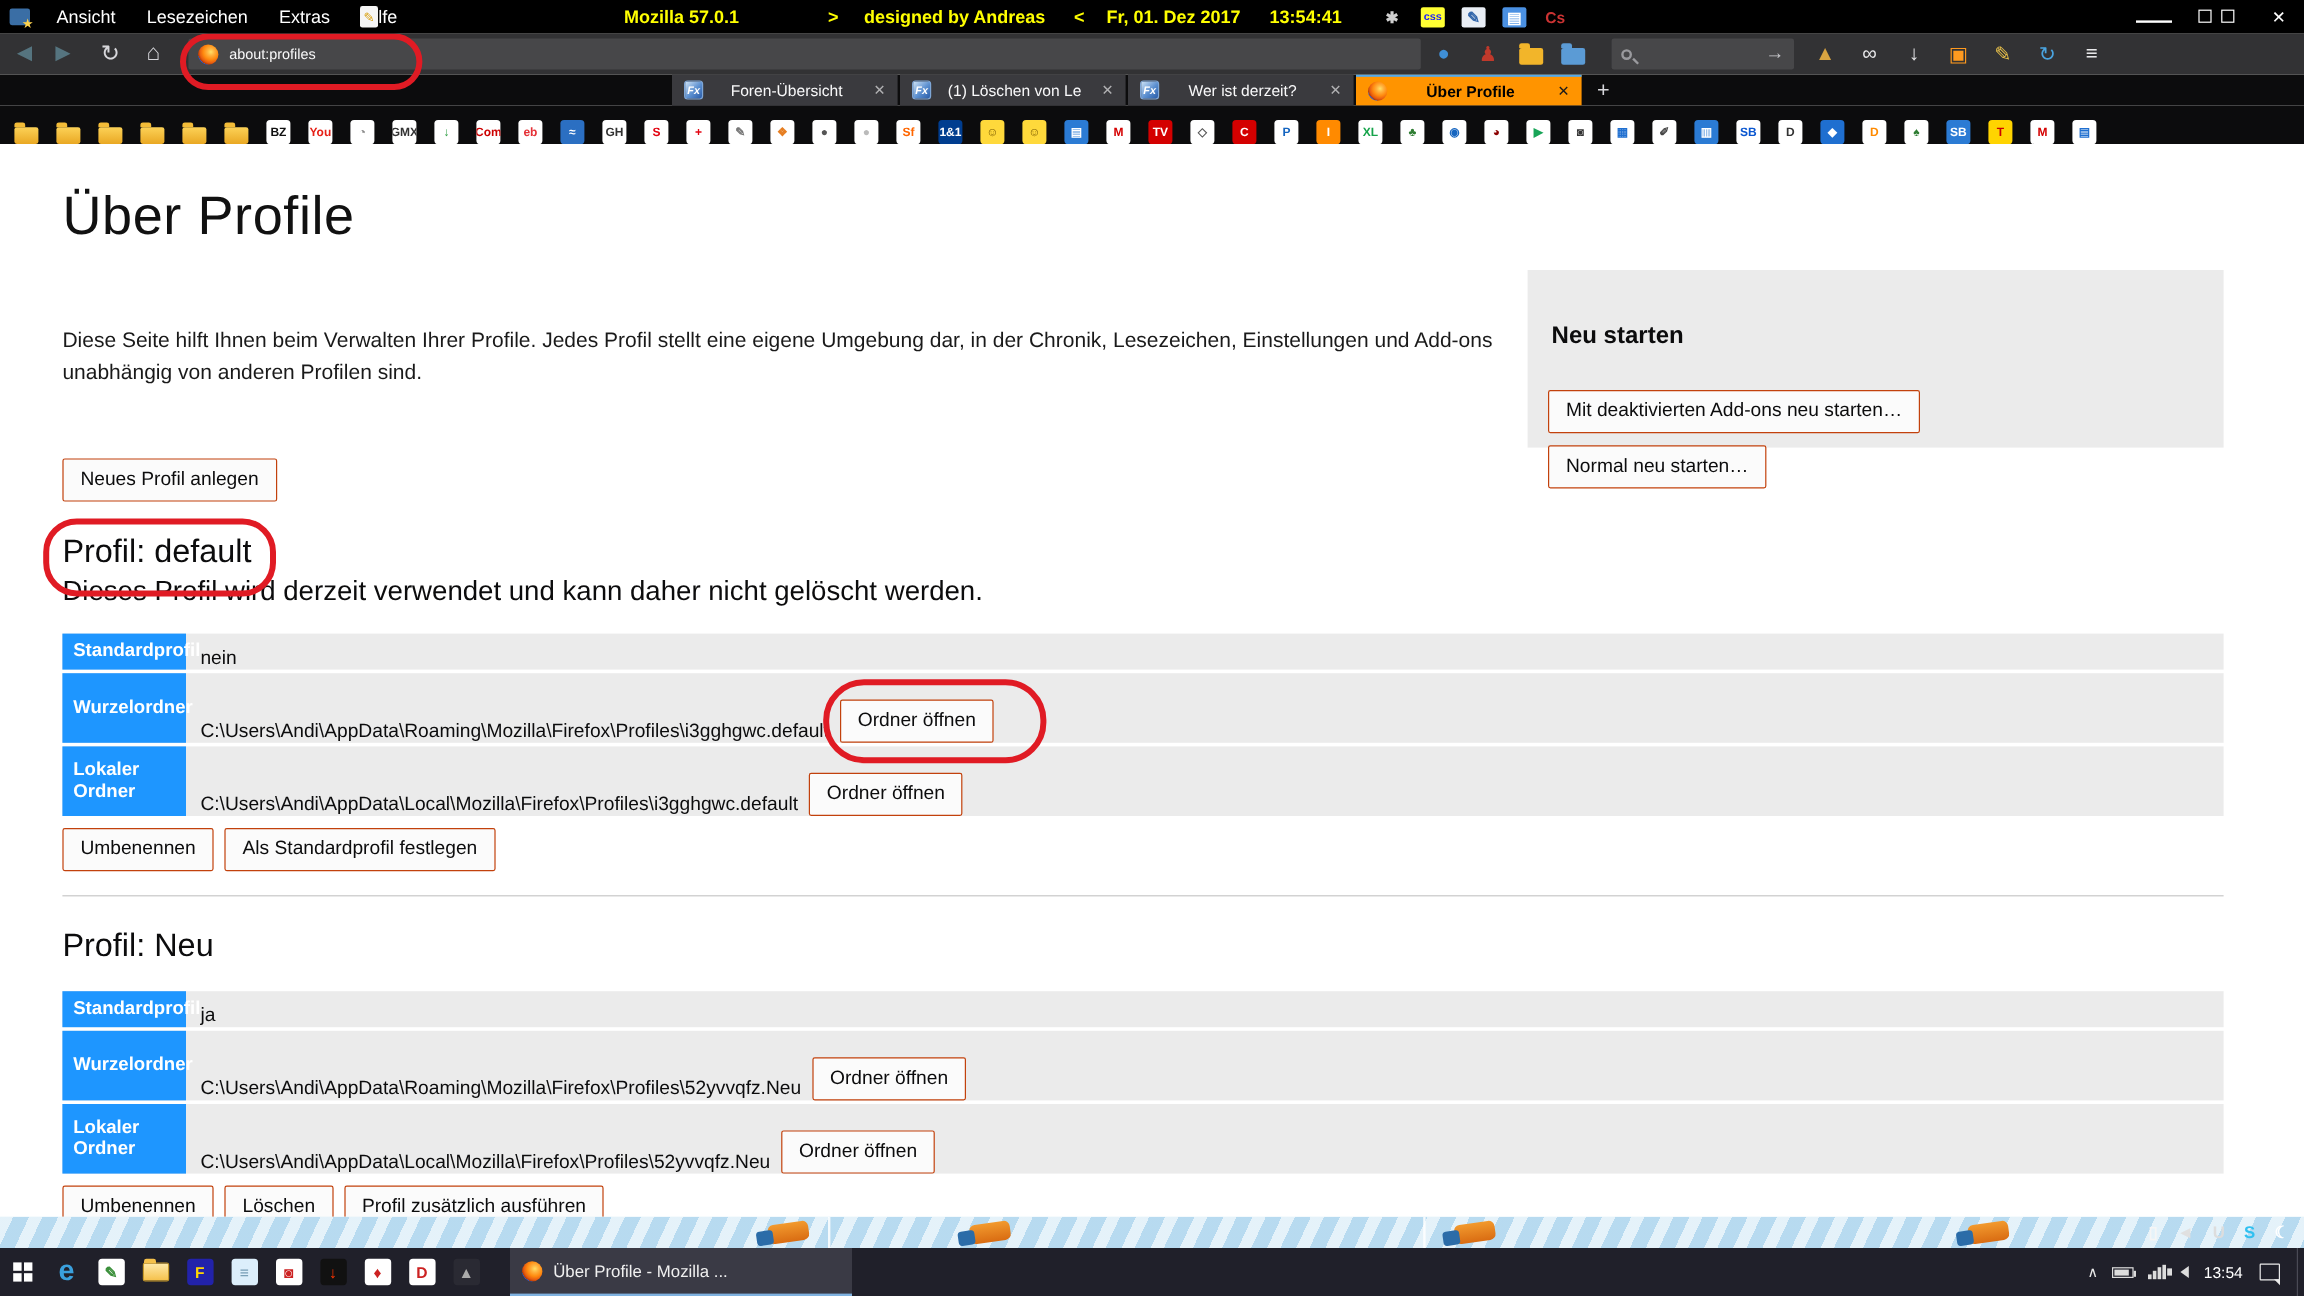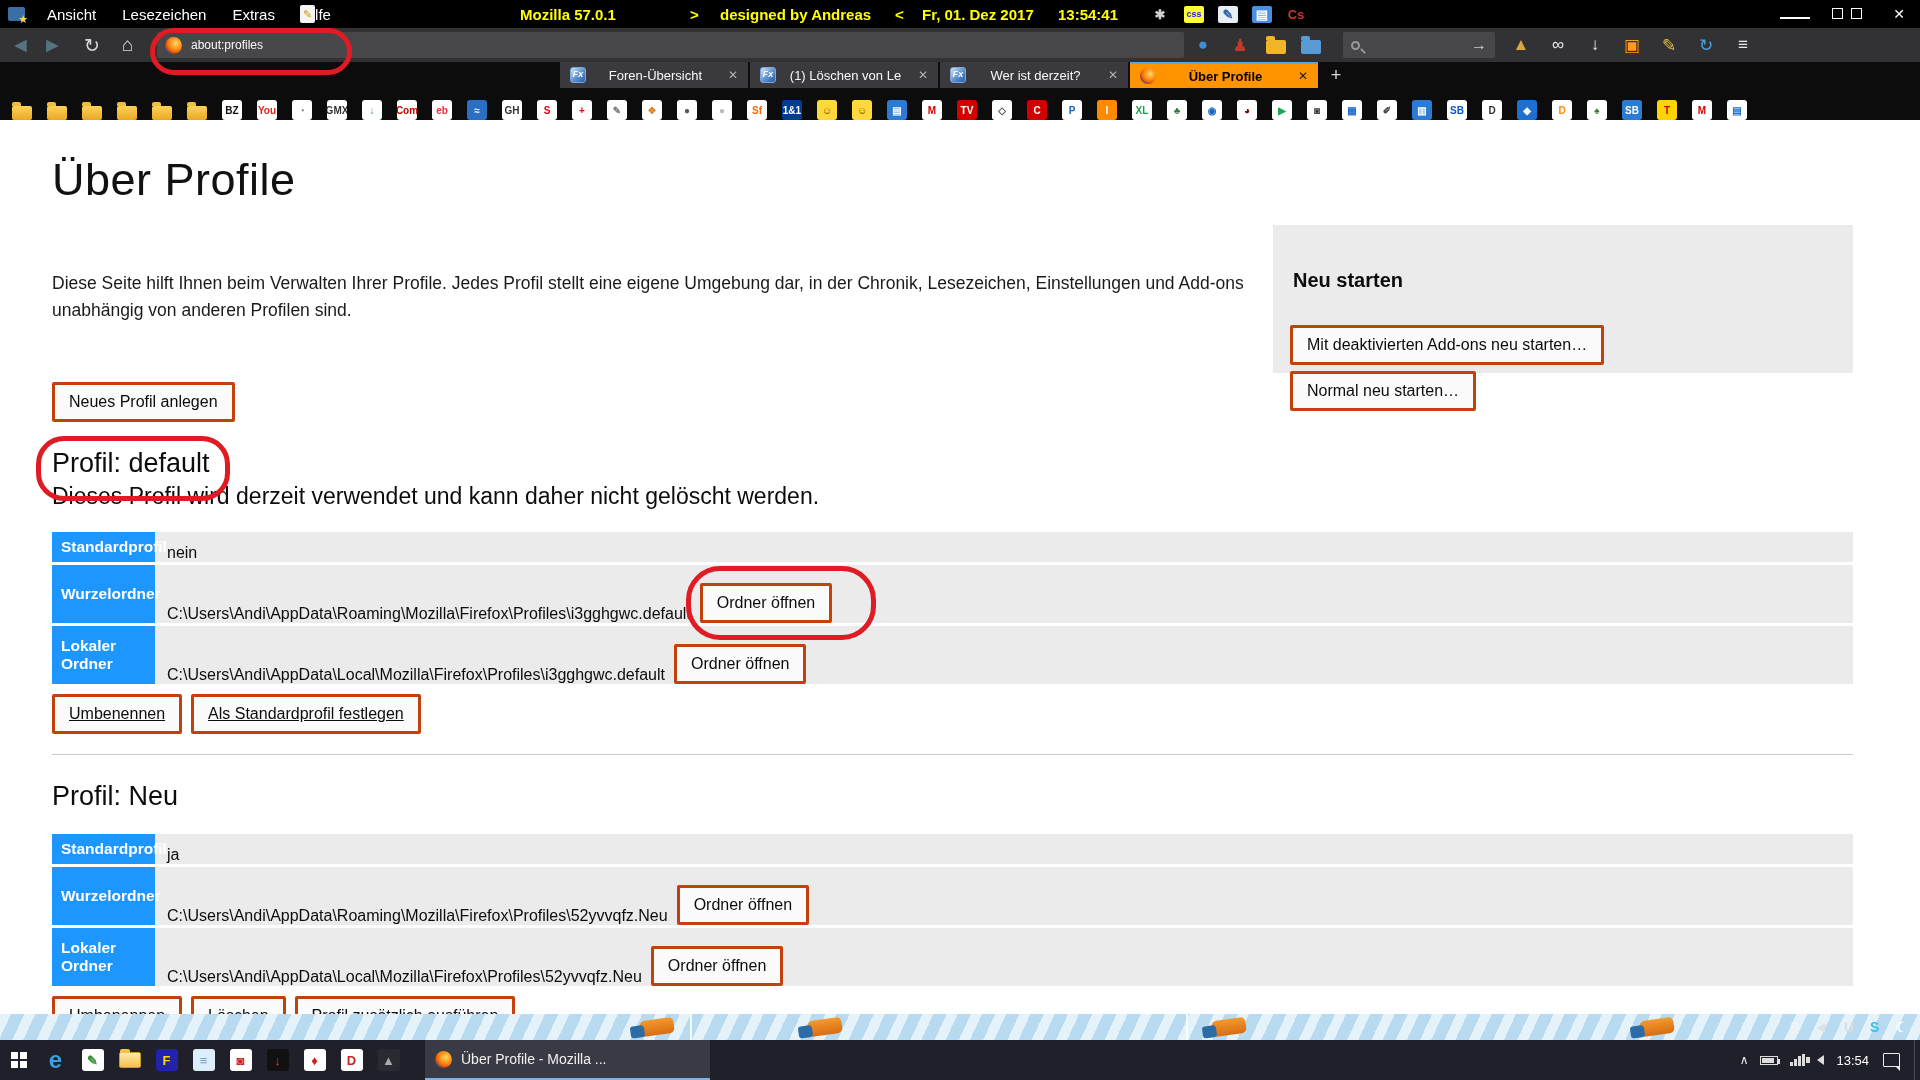--- a/index.html
+++ b/index.html
@@ -50,48 +50,48 @@
 
   
   .tabbar { position:absolute; left:0; top:62px; width:1920px; height:26px; background:#0c0c0d; display:flex; align-items:stretch; }
   #tabs { position:absolute; left:560px; top:0; height:26px; display:flex; }
   .tab { width:188px; margin-right:2px; background:#3a3a3e; display:flex; align-items:center; padding:0 7px 0 10px; position:relative; cursor:default; }
   .tab .tab-label { flex:1; text-align:center; color:#f9f9fa; font-size:13px; white-space:nowrap; overflow:hidden; }
   .tab .tab-close { color:#b1b1b3; font-size:12px; padding:2px 3px; }
   .tab.active { background:#ff9400; border-top:2px solid #51aaee; }
   .tab.active .tab-label { color:#000; font-weight:bold; }
   .tab.active .tab-close { color:#1a1a1a; }
-  .fx-badge { width:16px; height:16px; border-radius:3px; flex:none; background:linear-gradient(135deg,#cfe3f5,#5b8fd0 55%,#2a5ca8); border:1px solid #7ea6d6; color:#fff; font-size:9px; font-style:italic; font-weight:bold; display:flex; align-items:center; justify-content:center;font-family:Liberation Mono, monospace; }
+  .fx-badge { width:16px; height:16px; border-radius:3px; flex:none; background:linear-gradient(135deg,#cfe3f5,#5b8fd0 55%,#2a5ca8); border:1px solid #7ea6d6; color:#fff; font-size:9px; font-style:italic; font-weight:bold; display:flex; align-items:center; justify-content:center; }
   .newtab-btn { position:absolute; left:1322px; top:0; width:28px; height:26px; color:#d7d7db; font-size:18px; display:flex; align-items:center; justify-content:center; }
 
   
   .bookmarksbar { position:absolute; left:0; top:88px; width:1920px; height:32px; background:#0c0c0d; display:flex; align-items:flex-end; gap:15px; padding-left:12px; overflow:hidden; }
   .bm-chip { width:20px; height:20px; border-radius:3px; font-size:10px; font-weight:bold; display:flex; align-items:center; justify-content:center; flex:none; overflow:hidden; }
   .bm-folder { width:20px; height:14px; background:linear-gradient(#fcd257,#e9a823); border-radius:2px; position:relative; flex:none; margin-top:3px; }
   .bm-folder:before { content:""; position:absolute; left:0; top:-4px; width:9px; height:4px; background:#f3bc38; border-radius:2px 2px 0 0; }
 
   
   .content { position:absolute; left:0; top:120px; width:1920px; height:894px; background:#fff; overflow:hidden; color:#0c0c0d; }
   .content-inner { padding-left:52px; position:relative; }
   h1.page-title { margin-top:34px; font-size:45px; font-weight:300; letter-spacing:0.5px; color:#111; }
   p.intro { margin-top:64px; width:1200px; font-size:17.5px; line-height:27px; color:#1a1a1a; }
-  .btn { display:inline-block; background:#fbfbfb; border:3px solid #c2410c; border-radius:2px; font-size:16px; color:#0c0c0d; padding:8px 14px; font-family:inherit; cursor:pointer; white-space:nowrap; }
+  .btn { display:inline-block; background:#fbfbfb; border:1px solid #c2410c; border-radius:2px; font-size:16px; color:#0c0c0d; padding:8px 14px; font-family:inherit; cursor:pointer; white-space:nowrap; }
   .create-btn { margin-top:58px; }
   .restart-box { position:absolute; left:1273px; top:105px; width:580px; height:148px; background:#ebebeb; }
   .restart-box h3 { position:absolute; left:20px; top:44px; font-size:20px; font-weight:bold; }
   .restart-box .btn1 { position:absolute; left:17px; top:100px; }
   .restart-box .btn2 { position:absolute; left:17px; top:146px; }
   .profile-section h2 { margin-top:26px; font-size:27px; font-weight:400; display:inline-block; position:relative; }
   .profile-section .note { margin-top:4px; font-size:23px; font-weight:normal; }
   .profile-table { margin-top:22px; width:1801px; }
   .profile-row { display:flex; margin-bottom:3px; background:#ebebeb; align-items:stretch; }
   .profile-row .cell-label { width:103px; flex:none; background:#1e96ff; color:#fff; font-size:15.5px; font-weight:bold; display:flex; align-items:center; padding-left:9px; }
   .profile-row .cell-value { flex:1; display:flex; align-items:flex-end; padding:0 12px; font-size:16px; gap:9px; }
   .row-sm { height:30px; } .row-lg { height:58px; }
-  .actions { margin-top:10px; display:flex; gap:9px;text-decoration:underline; }
+  .actions { margin-top:10px; display:flex; gap:9px; }
   .p-divider { margin-top:20px; width:1801px; border-top:1px solid #c8c8c8; }
   .annot-wrap { position:relative; display:inline-block; }
   .oval-heading { left:-16px; top:-12px; right:-20px; bottom:-22px; }
   .oval-button { left:-14px; top:-17px; right:-44px; bottom:-17px; border-radius:34px; }
 
   
   .desktop-strip { position:absolute; left:0; top:1014px; width:1920px; height:26px; background:#cfe8f5; overflow:hidden; }
   .desktop-strip .stripes { position:absolute; inset:0; background:repeating-linear-gradient(115deg, rgba(255,255,255,0.45) 0 10px, rgba(160,205,235,0.5) 10px 22px); }
   .blob { position:absolute; top:5px; width:34px; height:16px; border-radius:5px; background:linear-gradient(#f29a2e,#d96c12); transform:rotate(-8deg); }
   .blob:after { content:""; position:absolute; left:-10px; top:4px; width:14px; height:12px; background:#2b6ca8; border-radius:3px; }

